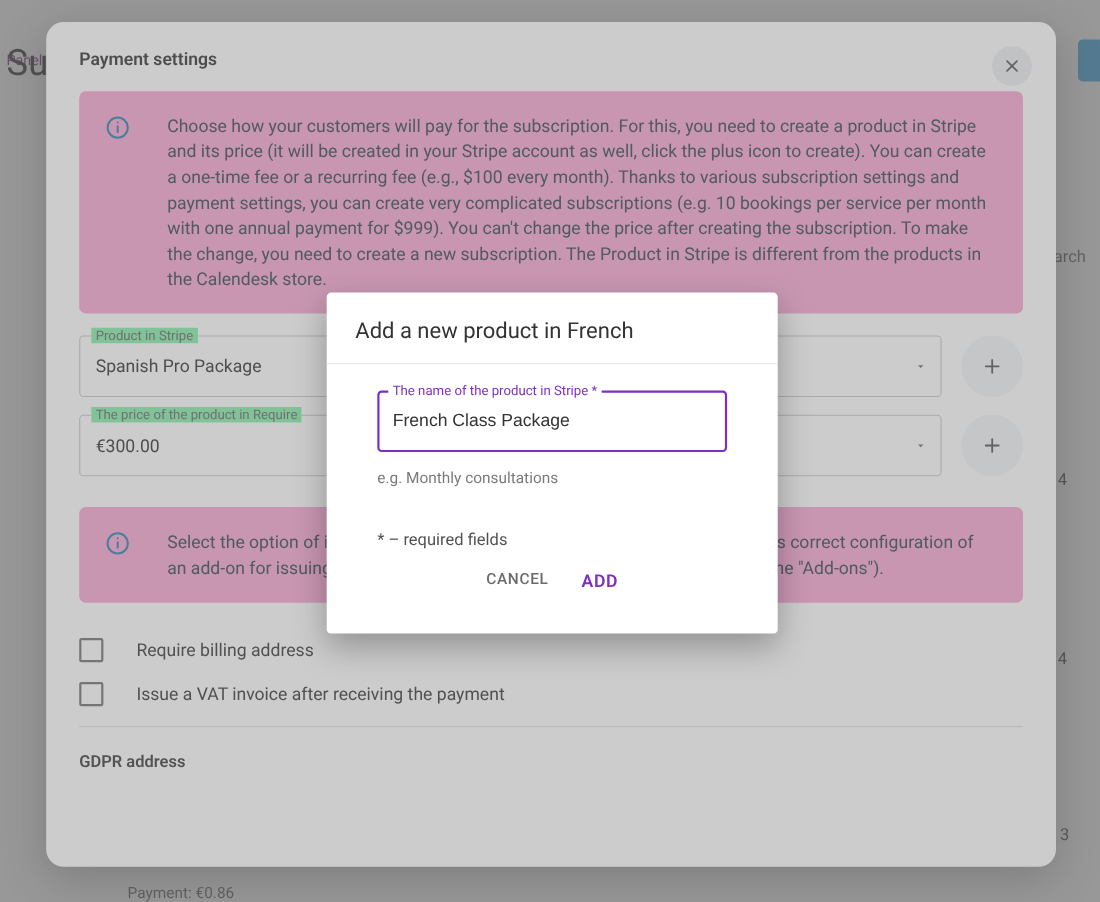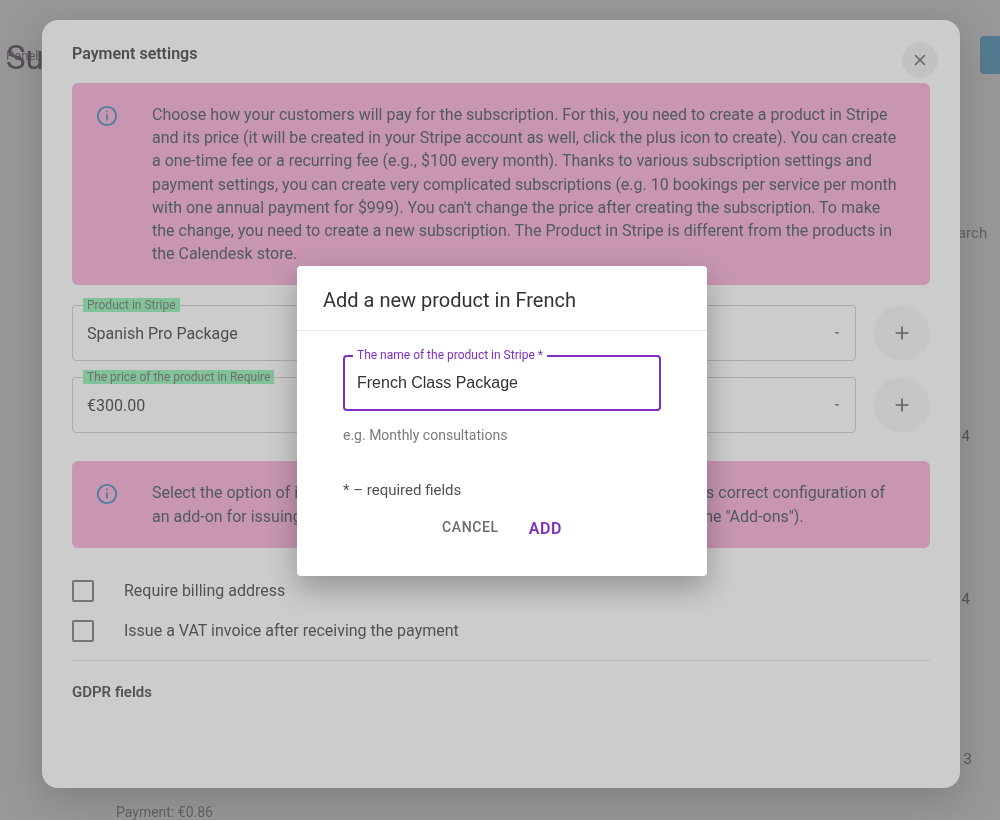--- a/index.html
+++ b/index.html
@@ -183,21 +183,21 @@
       <div class="checkbox"></div>
       <div class="check-label">Require billing address</div>
     </div>
     <div class="check-row">
       <div class="checkbox"></div>
       <div class="check-label">Issue a VAT invoice after receiving the payment</div>
     </div>
   </div>
 
   <div class="divider"></div>
-  <div class="gdpr-title">GDPR fields</div>
+  <div class="gdpr-title">GDPR address</div>
 </div>
 
 <div class="overlay2"></div>
 
 <div class="modal">
   <div class="modal-header">Add a new product in French</div>
   <div class="modal-body">
     <div class="modal-field">
       <div class="modal-field-label">The name of the product in Stripe *</div>
       <input class="modal-input" type="text" value="French Class Package" style="">

